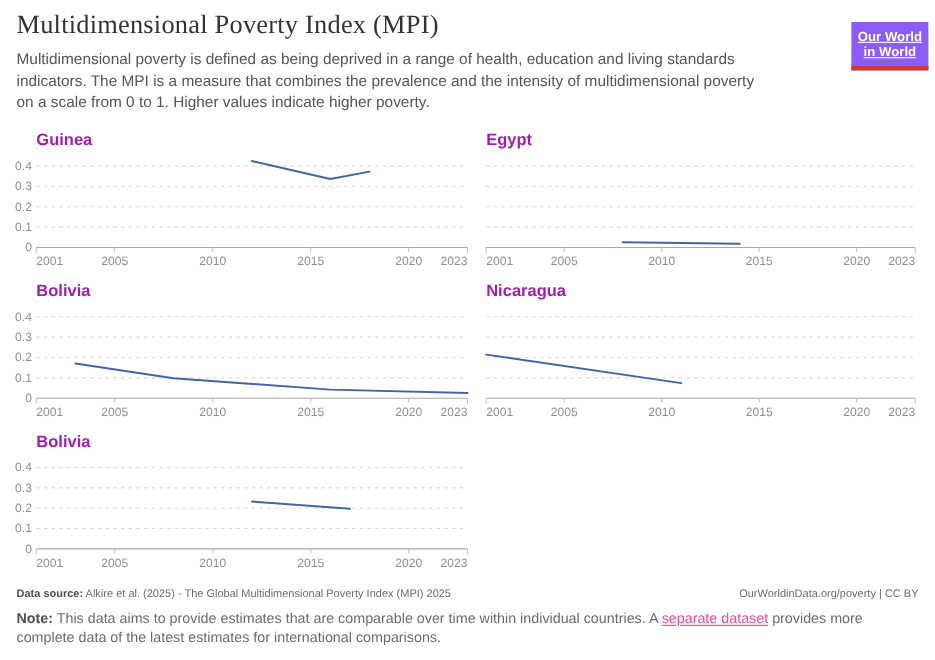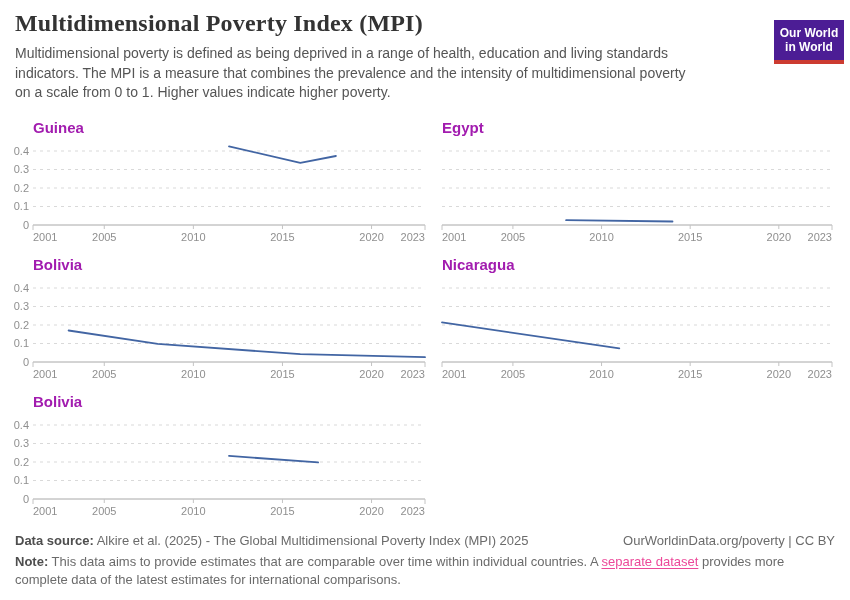--- a/index.html
+++ b/index.html
@@ -1,56 +1,56 @@
 <!DOCTYPE html>
 <html><head>
 <meta charset="utf-8">
 <style>
   * { margin: 0; padding: 0; box-sizing: border-box; }
   html, body { width: 850px; height: 600px; overflow: hidden; background: #ffffff;
     font-family: "Liberation Sans", sans-serif; cursor: default; }
   .page { position: relative; width: 850px; height: 600px; padding: 0 15px; }
 
   
-  h1.title { font-family: "Liberation Serif", "DejaVu Serif", serif; font-weight: 700;
+  h1.title { font-family: "Liberation Serif", "DejaVu Serif", serif; font-weight: 400;
     font-size: 24px; color: #333333; margin: 10px 0 7px 0; letter-spacing: .2px; }
   .subtitle { font-size: 14px; line-height: 19.5px; color: #555555; max-width: 745px; }
   .subtitle span { display: block; }
   .owid-logo { position: absolute; top: 10px; right: 6px; width: 70px;
     background: #1d3d63; border-bottom: 4px solid #cc3b31; color: #ffffff;
     font-weight: 700; font-size: 12px; line-height: 13.5px; text-align: center;
     padding: 7px 4px 6px 4px; }
 
   
   .charts-grid { display: grid; grid-template-columns: 410px 391px; column-gap: 17px;
     row-gap: 12px; margin-top: 16px; }
   .panel h3 { font-size: 15px; font-weight: 700; color: #a21caf; height: 18px;
     margin-bottom: 4px; }
   .panel.left h3 { margin-left: 18px; }
   svg.chart { display: block; overflow: visible; }
   svg.chart text { font-family: "Liberation Sans", sans-serif; }
 
   
   .footer { margin-top: 14px; }
-  .src-row { display: flex; justify-content: space-between; font-size: 13px;
+  .src-row { display: flex; justify-content: space-between; font-size: 10px;
     line-height: 18px; color: #6b6b6b; }
   .b { font-weight: 700; color: #4e4e4e; }
   .note { font-size: 13px; line-height: 18px; color: #6b6b6b; max-width: 788px;
     margin-top: 3px; }
   .note .link { text-decoration: underline; text-underline-offset: 2px; color: #ec4899; }
   .links span { color: #6b6b6b; }
 </style>
 </head>
 <body>
 
 <div class="page">
 
   <header>
     <h1 class="title">Multidimensional Poverty Index (MPI)</h1>
-    <div class="owid-logo" style="background: #4c1d95; border-bottom-color: rgb(204, 59, 49);">
+    <div class="owid-logo" style="background: #8b5cf6; border-bottom-color: rgb(204, 59, 49); text-decoration: underline;">
       <span>Our World</span><br>
       <span>in World</span>
     </div>
     <p class="subtitle">
       <span>Multidimensional poverty is defined as being deprived in a range of health, education and living standards</span>
       <span>indicators. The MPI is a measure that combines the prevalence and the intensity of multidimensional poverty</span>
       <span>on a scale from 0 to 1. Higher values indicate higher poverty.</span>
     </p>
   </header>
 

